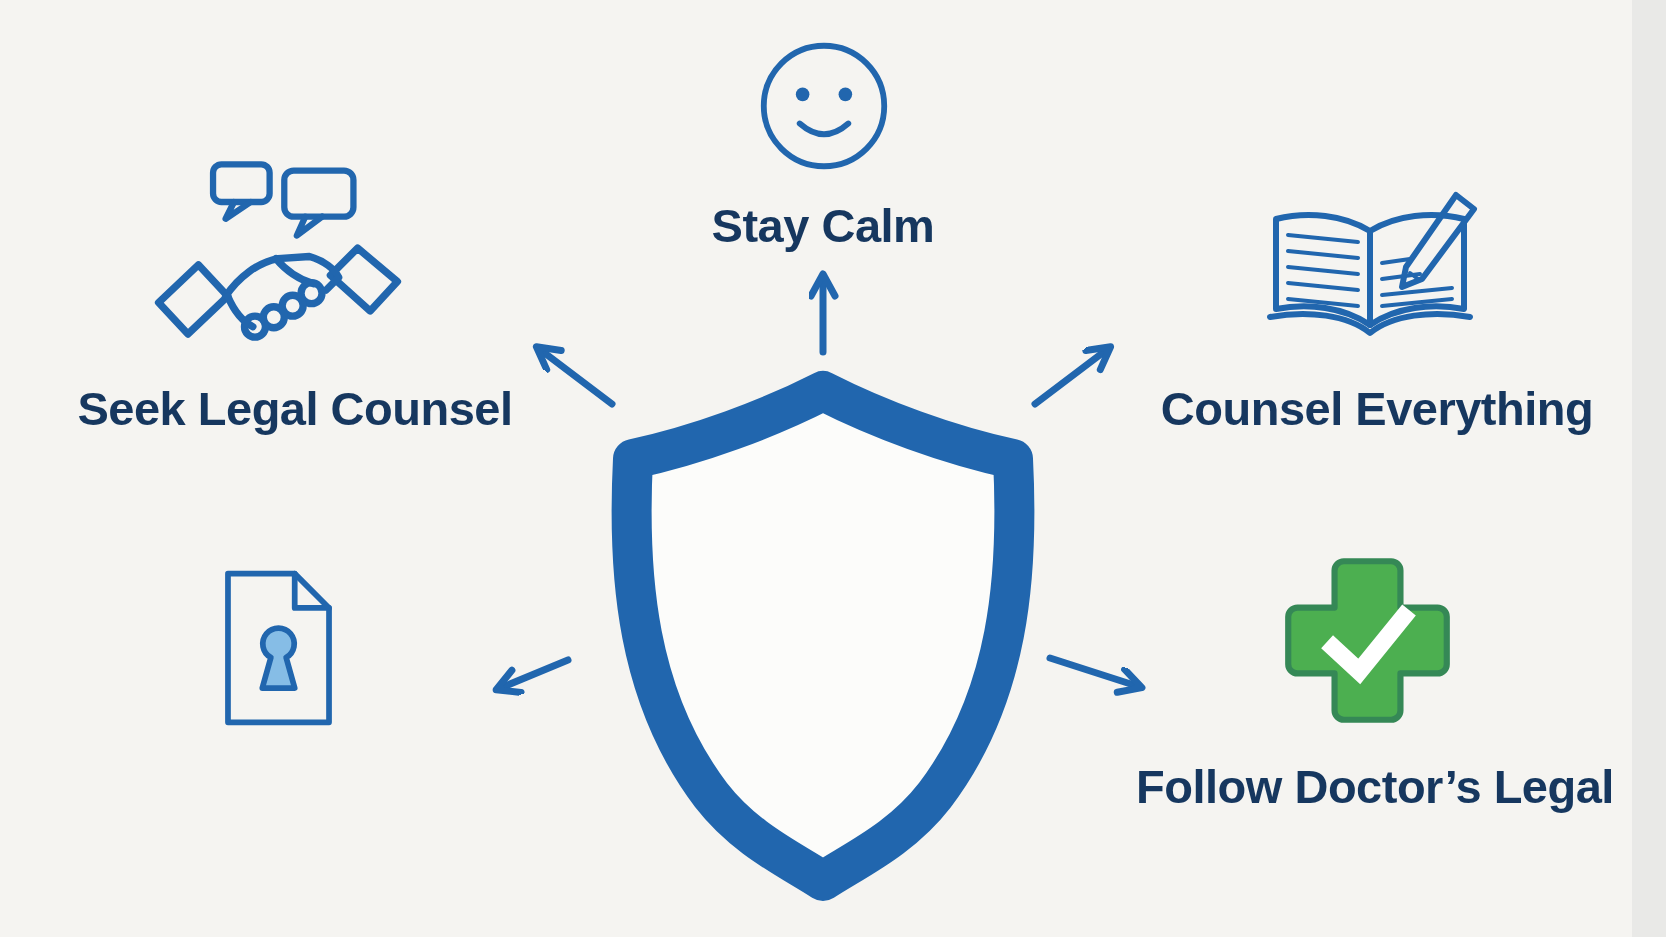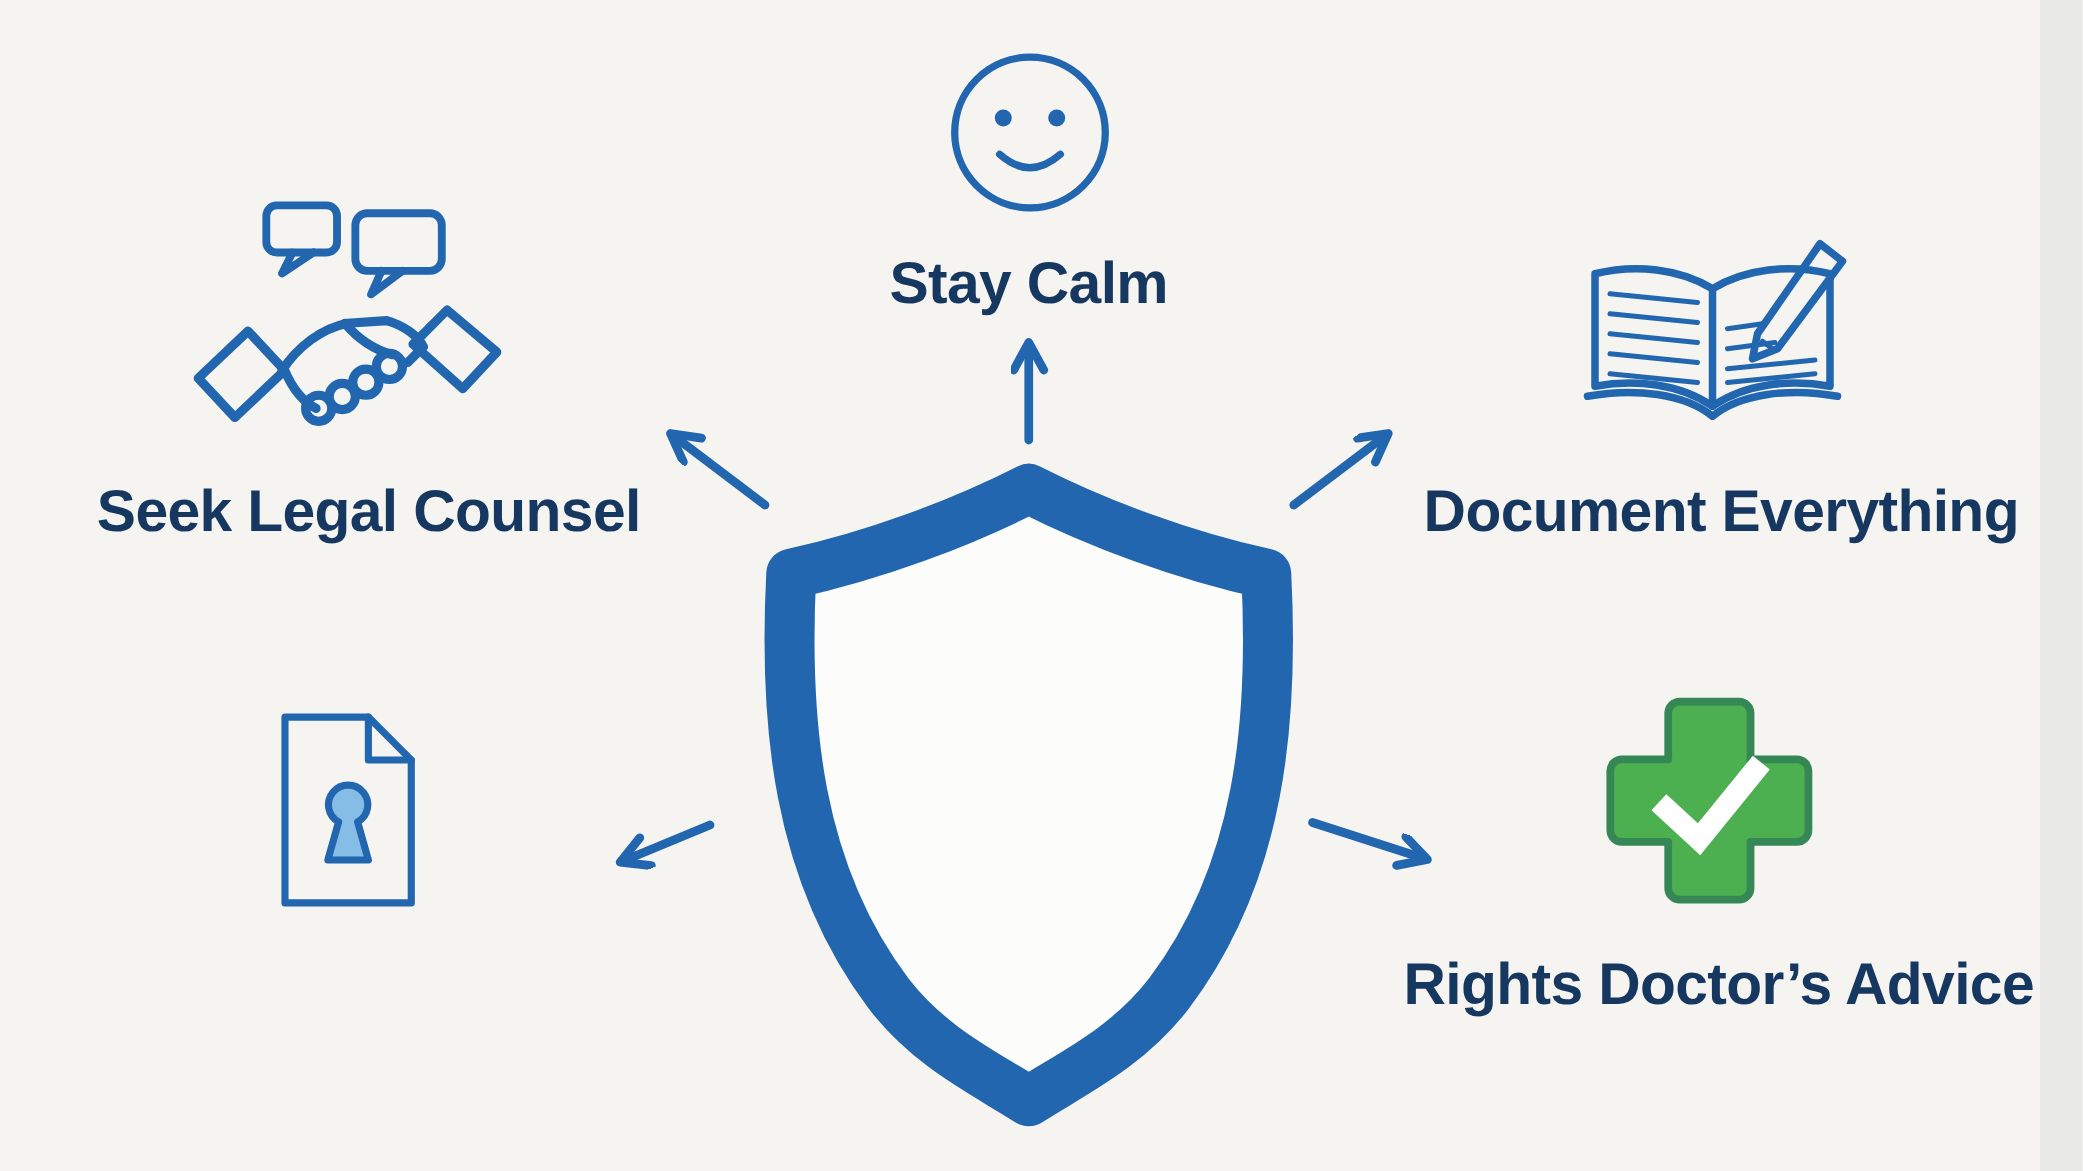--- a/index.html
+++ b/index.html
@@ -114,31 +114,31 @@
         <line x1="122" y1="78" x2="150" y2="74"></line>
         <line x1="122" y1="94" x2="160" y2="89"></line>
         <line x1="122" y1="110" x2="192" y2="103"></line>
         <line x1="122" y1="121" x2="192" y2="114"></line>
       </g>
 
       <path class="blue-stroke" stroke-width="6" d="M196,10 L214,24 L162,94 L142,102 L146,82 Z"></path>
       <line class="blue-stroke" stroke-width="4" x1="150" y1="88" x2="158" y2="94"></line>
     </svg>
   </div>
-  <div class="label" style="left:1377px; top:381px;">Document Everything</div>
+  <div class="label" style="left:1377px; top:381px;">Counsel Everything</div>
 
   <div class="icon-wrap" style="left:207px; top:565px;">
     <svg width="143" height="166" viewBox="0 0 150 172">
       <path class="blue-stroke" stroke-width="6" d="M22,8 H92 L128,44 V164 H22 Z"></path>
       <path class="blue-stroke" stroke-width="6" d="M92,8 V44 H128"></path>
       <path class="blue-stroke lightblue-fill" stroke-width="6" d="M67,96 A16.5,16.5 0 1 1 83,96 L92,128 L58,128 Z"></path>
     </svg>
   </div>
 
   <div class="icon-wrap" style="left:1280px; top:553px;">
     <svg width="175" height="175" viewBox="0 0 170 170">
       <path class="green-fill" stroke-width="6" stroke-linejoin="round" d="M62,8 h46 a9,9 0 0 1 9,9 v36 h36 a9,9 0 0 1 9,9 v46 a9,9 0 0 1 -9,9 h-36 v36 a9,9 0 0 1 -9,9 h-46 a9,9 0 0 1 -9,-9 v-36 h-36 a9,9 0 0 1 -9,-9 v-46 a9,9 0 0 1 9,-9 h36 v-36 a9,9 0 0 1 9,-9 Z"></path>
       <path class="white-stroke" stroke-width="17" stroke-linecap="square" stroke-linejoin="miter" d="M52,92 L77,115 L120,62"></path>
     </svg>
   </div>
-  <div class="label" style="left:1375px; top:759px;">Rights Doctor’s Advice</div>
+  <div class="label" style="left:1375px; top:759px;">Follow Doctor’s Legal</div>
 
 </div>
 
 </body></html>

